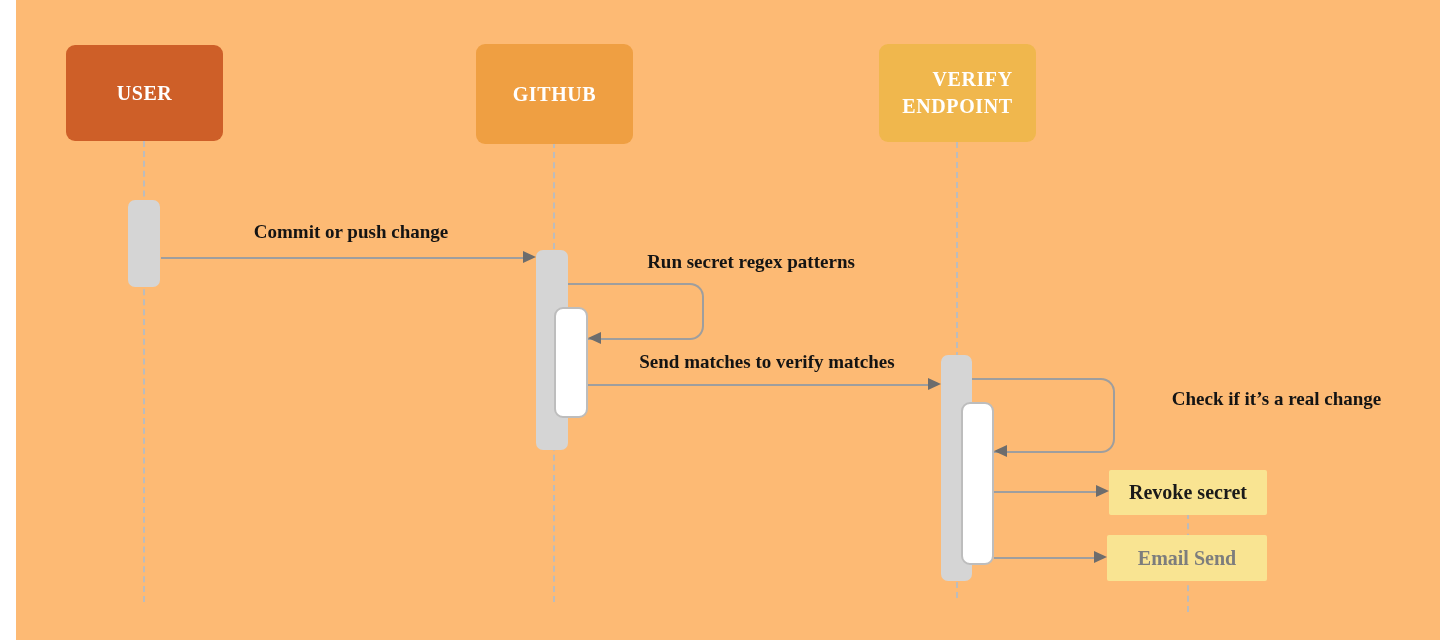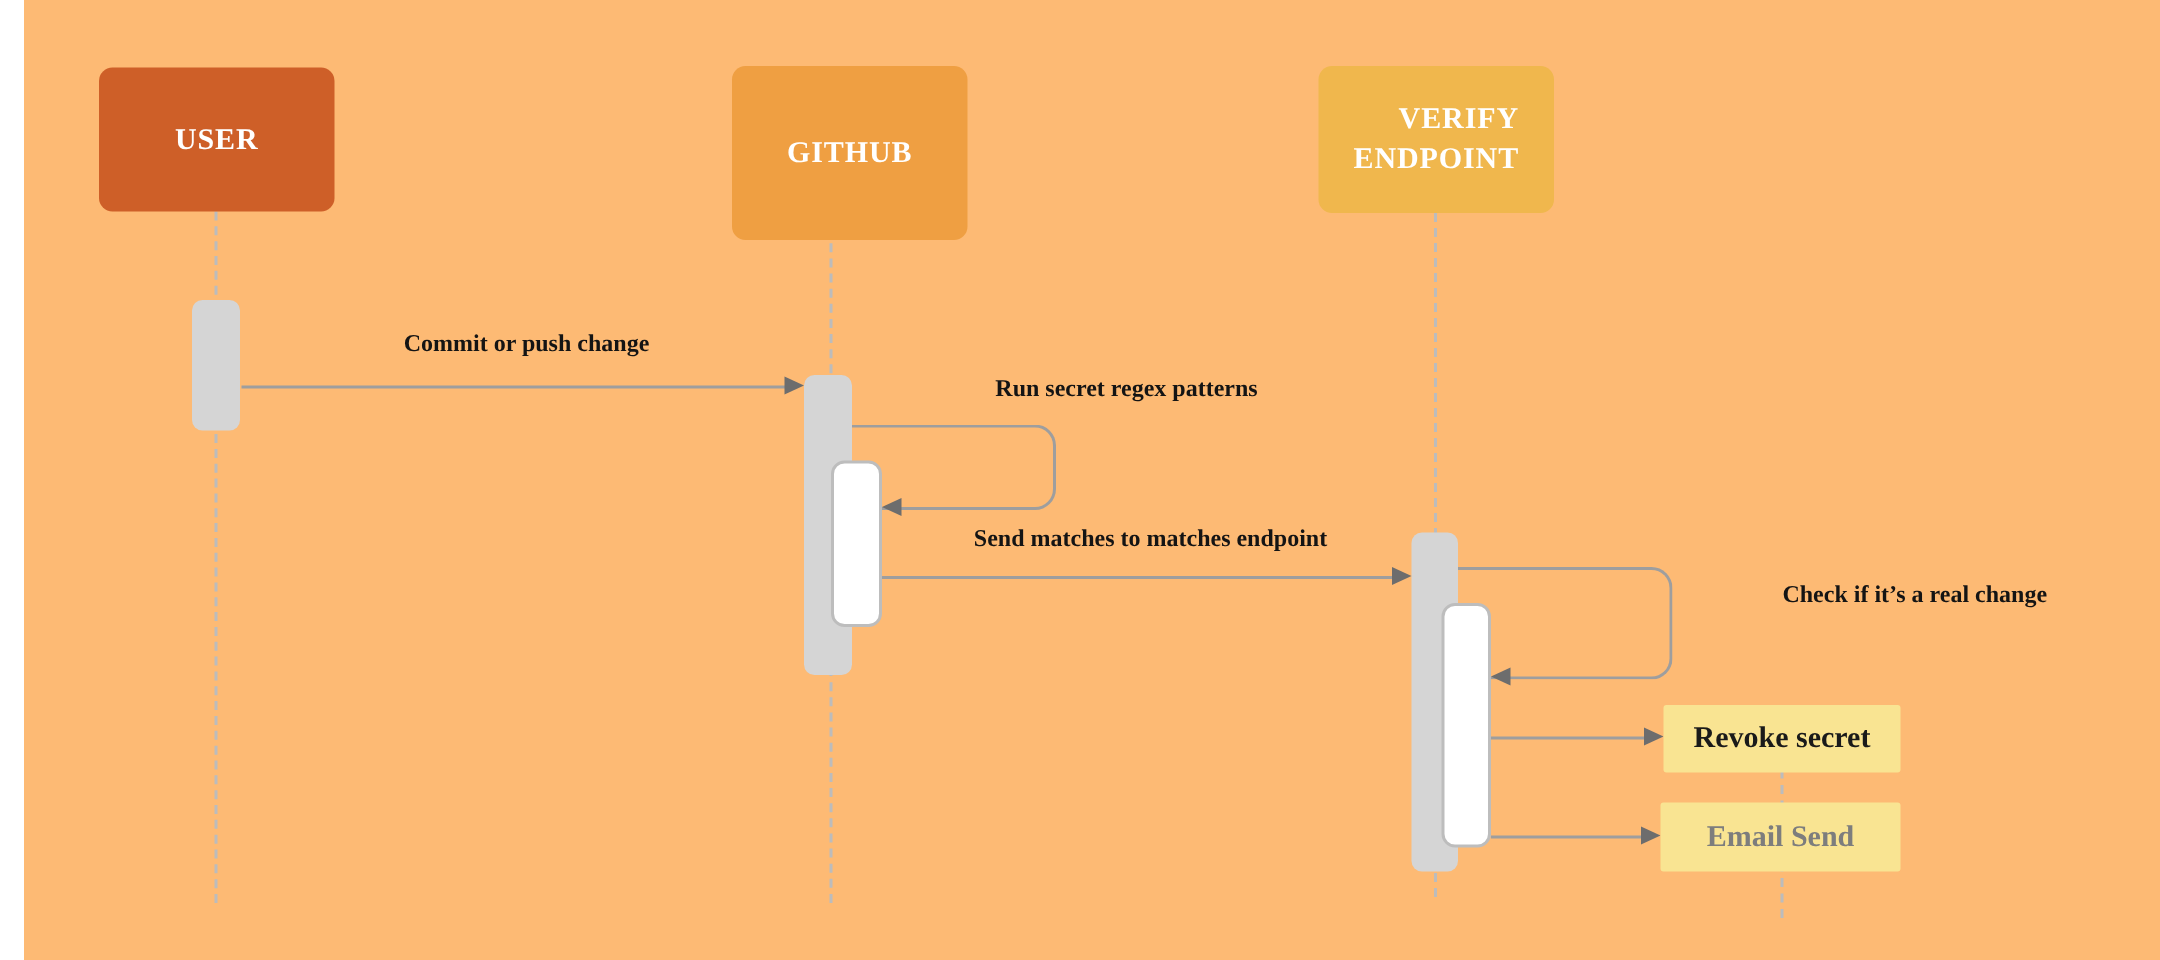--- a/index.html
+++ b/index.html
@@ -7,21 +7,21 @@
     position:relative;width:1440px;height:640px;background:#fdba74;overflow:hidden;
     font-family:Liberation Serif, serif;
     margin-left:16px;
   }
   .actor{
     position:absolute;border-radius:9px;display:flex;align-items:center;justify-content:center;
     color:#ffffff;font-weight:bold;font-size:20px;letter-spacing:.6px;text-align:center;line-height:1.35;
     z-index:6;
   }
   .actor-user{left:50px;top:45px;width:157px;height:96px;background:#CE5F28;}
-  .actor-github{left:472px;top:44px;width:157px;height:116px;background:#EF9F42;}
+  .actor-github{left:460px;top:44px;width:157px;height:100px;background:#EF9F42;}
   .actor-verify{left:863px;top:44px;width:157px;height:98px;background:#F0B74D;padding:0 28px;box-sizing:border-box;text-align:right;}
   .lifeline{position:absolute;width:0;border-left:2px dashed #bcbcbc;z-index:1;}
   .lifeline-user{left:127px;top:141px;height:461px;}
   .lifeline-github{left:537px;top:142px;height:460px;}
   .lifeline-verify{left:940px;top:142px;height:456px;}
   .lifeline-note{left:1171px;top:513px;height:99px;z-index:2;}
   .activation{position:absolute;background:#d5d5d5;border-radius:7px;z-index:2;}
   .act-user{left:112px;top:200px;width:32px;height:87px;}
   .act-github{left:520px;top:250px;width:32px;height:200px;}
   .act-verify{left:925px;top:355px;width:31px;height:226px;}
@@ -40,21 +40,21 @@
   .loop-github{left:552px;top:283px;width:136px;height:57px;}
   .loop-verify{left:956px;top:378px;width:143px;height:75px;}
   .arrow-right{position:absolute;width:0;height:0;border-top:6px solid transparent;border-bottom:6px solid transparent;border-left:13px solid #6d6d6d;z-index:5;}
   .arrow-left{position:absolute;width:0;height:0;border-top:6px solid transparent;border-bottom:6px solid transparent;border-right:13px solid #6d6d6d;z-index:5;}
   .ah-commit{left:507px;top:251px;}
   .ah-regex{left:572px;top:332px;}
   .ah-send{left:912px;top:378px;}
   .ah-check{left:978px;top:445px;}
   .ah-revoke{left:1080px;top:485px;}
   .ah-email{left:1078px;top:551px;}
-  .msg-label{position:absolute;font-weight:bold;font-size:16px;color:#141414;text-align:center;z-index:6;white-space:nowrap;}
+  .msg-label{position:absolute;font-weight:bold;font-size:19px;color:#141414;text-align:center;z-index:6;white-space:nowrap;}
   .lbl-commit{left:145px;width:380px;top:221px;}
   .lbl-regex{left:585px;width:300px;top:251px;}
   .lbl-send{left:566px;width:370px;top:351px;}
   .lbl-check{left:1113px;width:295px;top:388px;}
   .note{
     position:absolute;background:#F9E492;border-radius:2px;display:flex;align-items:center;justify-content:center;
     font-weight:bold;font-size:20px;z-index:5;
   }
   .note-revoke{left:1093px;top:470px;width:158px;height:45px;color:#1a1a1a;}
   .note-email{left:1091px;top:535px;width:160px;height:46px;color:#7d7d7d;}
@@ -96,21 +96,21 @@
 
   <div class="arrow-right ah-commit"></div>
   <div class="arrow-left ah-regex"></div>
   <div class="arrow-right ah-send"></div>
   <div class="arrow-left ah-check"></div>
   <div class="arrow-right ah-revoke"></div>
   <div class="arrow-right ah-email"></div>
 
   <div class="msg-label lbl-commit">Commit or push change</div>
   <div class="msg-label lbl-regex">Run secret regex patterns</div>
-  <div class="msg-label lbl-send">Send matches to matches endpoint</div>
+  <div class="msg-label lbl-send">Send matches to verify matches</div>
   <div class="msg-label lbl-check">Check if it’s a real change</div>
 
   <div class="note note-revoke">
     <span>Revoke secret</span>
   </div>
   <div class="note note-email">
     <span>Email Send</span>
   </div>
 
 </div>

